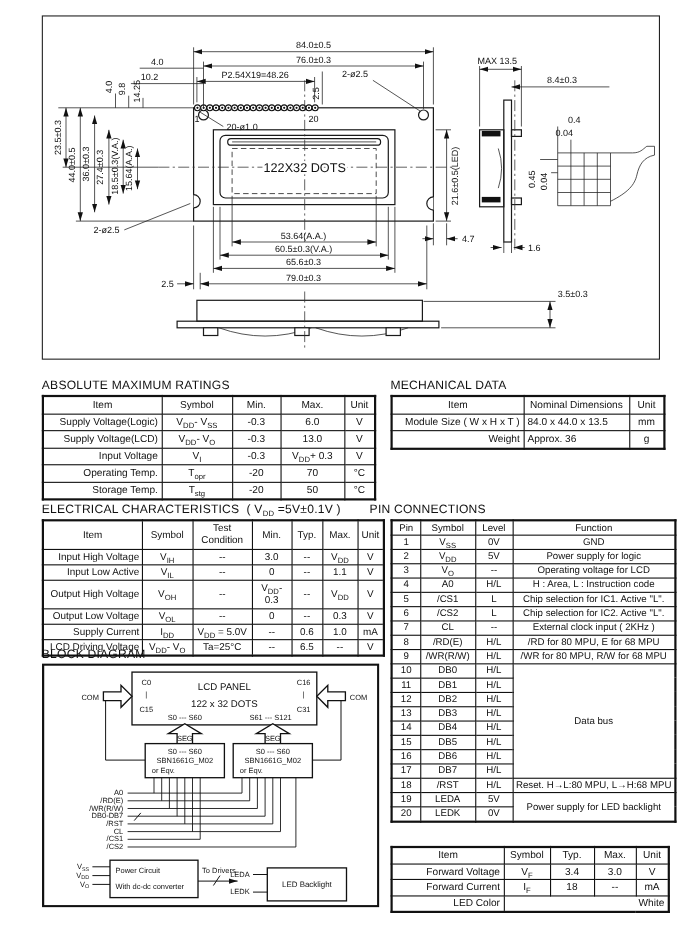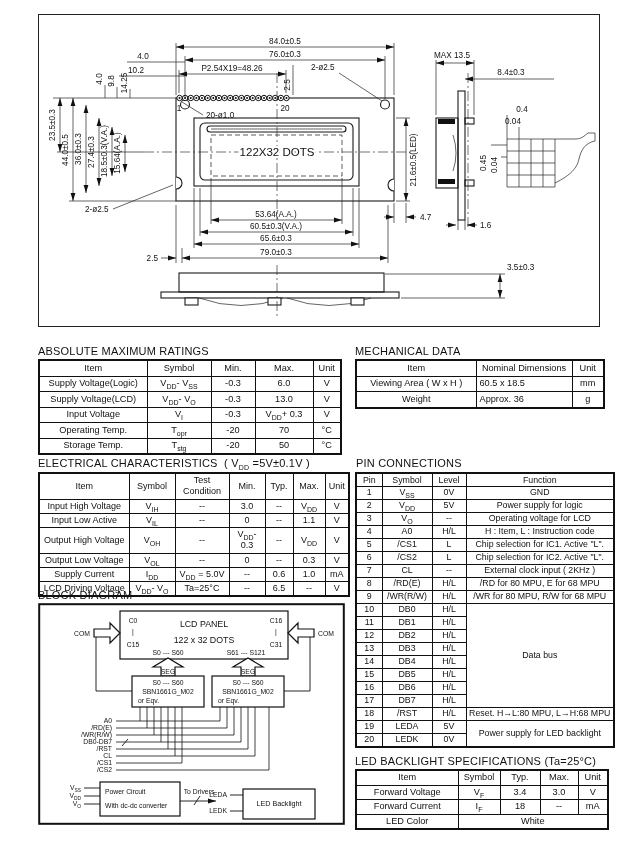--- a/index.html
+++ b/index.html
@@ -7,21 +7,21 @@
         font-family:"Liberation Sans",sans-serif;color:#111;}
   .frame{position:absolute;left:38px;top:14px;width:562px;height:313px;
          border:1.5px solid #222;box-sizing:border-box;background:#fff;}
   .bframe{position:absolute;left:38px;top:603px;}
   .title{position:absolute;font-size:11px;color:#111;letter-spacing:.2px;white-space:pre;}
   table.tbl{position:absolute;border-collapse:collapse;table-layout:fixed;background:#fff;
             border:2px solid #111;font-size:9.2px;color:#111;}
   .tbl th,.tbl td{border:1px solid #111;padding:1.5px 3px;text-align:center;
                   font-weight:normal;line-height:1.25;overflow:hidden;}
   .tbl thead th{border-bottom:1.4px solid #111;}
-  .tbl td:first-child{text-align:center;}
+  .tbl td:first-child{text-align:right;}
   .mech td:nth-child(2){text-align:left;}
   .pins th,.pins td{padding:0.5px 2px;font-size:8.8px;}
   .pins td:first-child{text-align:center;}
   .pins td:nth-child(2),.pins td:nth-child(3){text-align:center;}
   .pins td:nth-child(4){text-align:center;}
   .led th,.led td{padding:1px 3px;}
   .elec th,.elec td{padding:1px 2px;font-size:9px;}
   sub{font-size:7px;line-height:0;}
   
   svg text{fill:#111;font-family:"Liberation Sans",sans-serif;}
@@ -323,22 +323,22 @@
       </colgroup>
       <thead>
         <tr>
           <th>Item</th>
           <th>Nominal Dimensions</th>
           <th>Unit</th>
         </tr>
       </thead>
       <tbody>
         <tr>
-          <td>Viewing Area ( W x H )</td>
-          <td>60.5 x 18.5</td>
+          <td>Module Size ( W x H x T )</td>
+          <td>84.0 x 44.0 x 13.5</td>
           <td>mm</td>
         </tr>
         <tr>
           <td>Weight</td>
           <td>Approx.  36</td>
           <td>g</td>
         </tr>
       </tbody>
     </table>
 
@@ -415,21 +415,21 @@
           <td>V<sub>DD</sub>- V<sub>O</sub></td>
           <td>Ta=25°C</td>
           <td>--</td>
           <td>6.5</td>
           <td>--</td>
           <td>V</td>
         </tr>
       </tbody>
     </table>
 
-  <div class="title" style="left:356px;top:457px">PIN CONNECTIONS</div>
+  <div class="title" style="left:336px;top:457px">PIN CONNECTIONS</div>
   <table class="tbl pins" style="left:355px;top:472px;width:258px">
       <colgroup>
         <col style="width: 26px;">
         <col style="width: 50px;">
         <col style="width: 34px;">
         <col style="width: 148px;">
       </colgroup>
       <thead>
         <tr>
           <th>Pin</th>
@@ -454,21 +454,21 @@
         <tr>
           <td>3</td>
           <td>V<sub>O</sub></td>
           <td>--</td>
           <td>Operating voltage for LCD</td>
         </tr>
         <tr>
           <td>4</td>
           <td>A0</td>
           <td>H/L</td>
-          <td>H : Item,  L : Instruction code</td>
+          <td>H : Area,  L : Instruction code</td>
         </tr>
         <tr>
           <td>5</td>
           <td>/CS1</td>
           <td>L</td>
           <td>Chip selection for IC1. Active "L".</td>
         </tr>
         <tr>
           <td>6</td>
           <td>/CS2</td>
@@ -547,21 +547,20 @@
           <td rowspan="2">Power supply for LED backlight</td>
         </tr>
         <tr>
           <td>20</td>
           <td>LEDK</td>
           <td>0V</td>
         </tr>
       </tbody>
     </table>
 
-  <div class="title" style="left:355px;top:755px">LED BACKLIGHT SPECIFICATIONS (Ta=25°C)</div>
   <table class="tbl led" style="left:355px;top:769px;width:252px">
       <colgroup>
         <col style="width: 102px;">
         <col style="width: 42px;">
         <col style="width: 40px;">
         <col style="width: 38px;">
         <col style="width: 30px;">
       </colgroup>
       <thead>
         <tr>
@@ -582,21 +581,21 @@
         </tr>
         <tr>
           <td>Forward Current</td>
           <td>I<sub>F</sub></td>
           <td>18</td>
           <td>--</td>
           <td>mA</td>
         </tr>
         <tr>
           <td>LED Color</td>
-          <td colspan="4" style="text-align: center;">White</td>
+          <td colspan="4" style="text-align: right;">White</td>
         </tr>
       </tbody>
     </table>
 
   <div class="title" style="left:38px;top:589px">BLOCK DIAGRAM</div>
   <div class="bframe">
     <svg width="307" height="222" viewBox="0 0 307 222">
       <defs>
         <marker id="bA" markerUnits="userSpaceOnUse" markerWidth="9" markerHeight="6" refX="8" refY="3" orient="auto">
             <path d="M8,3L0,0.6L0,5.4Z" fill="#111"></path>

